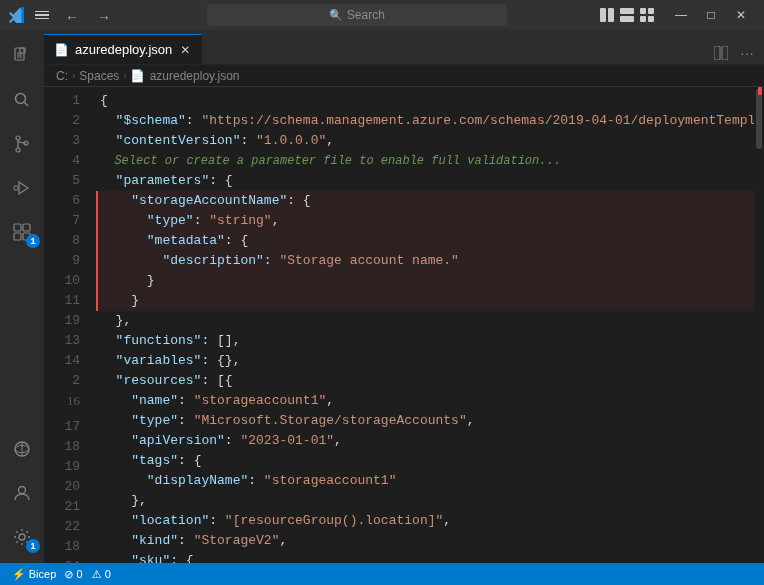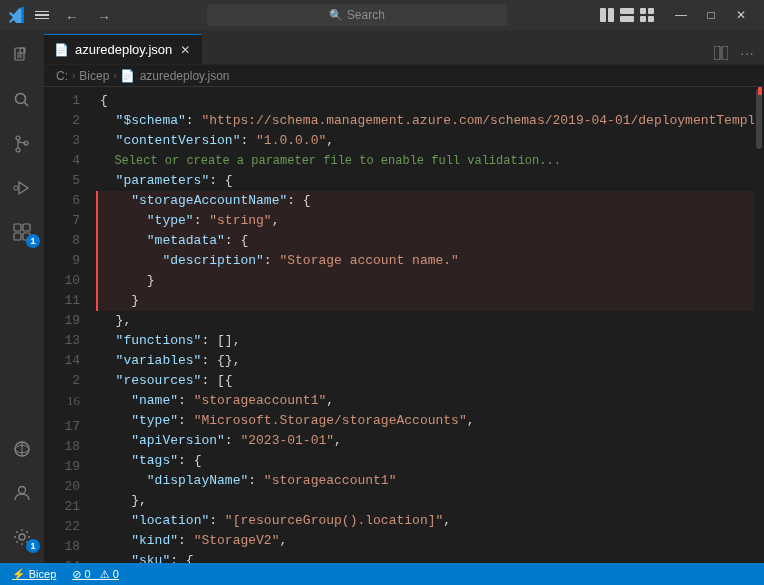--- a/index.html
+++ b/index.html
@@ -311,21 +311,21 @@
       height: 22px;
       background: #007acc;
       display: flex;
       align-items: center;
       padding: 0 8px;
       font-size: 11px;
       color: white;
       flex-shrink: 0;
       gap: 8px;
     }
-    .status-left { display: flex; align-items: center; gap: 8px; text-decoration: underline; }
+    .status-left { display: flex; align-items: center; gap: 0; }
     .status-right { margin-left: auto; display: flex; align-items: center; gap: 8px; }
     .status-item {
       display: flex;
       align-items: center;
       gap: 3px;
       cursor: pointer;
       padding: 0 4px;
       height: 22px;
     }
   </style>
@@ -462,21 +462,21 @@
             <rect x="8" y="0" width="6" height="14" rx="1" stroke="#858585" stroke-width="1" fill="none"></rect>
           </svg>
         </button>
         <button class="tab-action-btn">···</button>
       </div>
     </div>
 
     <div class="breadcrumb">
       <span>C:</span>
       <span class="breadcrumb-sep">›</span>
-      <span>Bicep</span>
+      <span>Spaces</span>
       <span class="breadcrumb-sep">›</span>
       <span style="color:#e8bf6a; font-size:12px;">📄</span>
       <span>azuredeploy.json</span>
     </div>
 
     <div class="editor-content">
       <div class="line-numbers" id="line-numbers">
           <div style="height: 20px; display: flex; align-items: center; justify-content: flex-end;">1</div>
           <div style="height: 20px; display: flex; align-items: center; justify-content: flex-end;">2</div>
           <div style="height: 20px; display: flex; align-items: center; justify-content: flex-end;">3</div>
@@ -499,21 +499,21 @@
           <div style="height: 20px; display: flex; align-items: center; justify-content: flex-end;">20</div>
           <div style="height: 20px; display: flex; align-items: center; justify-content: flex-end;">21</div>
           <div style="height: 20px; display: flex; align-items: center; justify-content: flex-end;">22</div>
           <div style="height: 20px; display: flex; align-items: center; justify-content: flex-end;">18</div>
           <div style="height: 20px; display: flex; align-items: center; justify-content: flex-end;">24</div>
         </div>
       <div class="code-area" id="code-area">
           <div class="code-line"><span style="color: rgb(212, 212, 212);">{</span></div>
           <div class="code-line"><span style="color: rgb(212, 212, 212);">  </span><span style="color: rgb(156, 220, 254);">"$schema"</span><span style="color: rgb(212, 212, 212);">: </span><span style="color: rgb(206, 145, 120);">"https://schema.management.azure.com/schemas/2019-04-01/deploymentTemplate.json#"</span></div>
           <div class="code-line"><span style="color: rgb(212, 212, 212);">  </span><span style="color: rgb(156, 220, 254);">"contentVersion"</span><span style="color: rgb(212, 212, 212);">: </span><span style="color: rgb(206, 145, 120);">"1.0.0.0"</span><span style="color: rgb(212, 212, 212);">,</span></div>
-          <div class="code-line"><span style="color: rgb(106, 153, 85); font-size: 12px;">  Select or create a parameter file to enable full validation...</span></div>
+          <div class="code-line"><span style="color: rgb(106, 153, 85); font-style: italic; font-size: 12px;">  Select or create a parameter file to enable full validation...</span></div>
           <div class="code-line"><span style="color: rgb(212, 212, 212);">  </span><span style="color: rgb(156, 220, 254);">"parameters"</span><span style="color: rgb(212, 212, 212);">: {</span></div>
           <div class="code-line" style="background: rgba(244, 71, 71, 0.08); border-left: 2px solid rgb(244, 71, 71); padding-left: 2px;"><span style="color: rgb(212, 212, 212);">    </span><span style="color: rgb(156, 220, 254);">"storageAccountName"</span><span style="color: rgb(212, 212, 212);">: {</span></div>
           <div class="code-line" style="background: rgba(244, 71, 71, 0.08); border-left: 2px solid rgb(244, 71, 71); padding-left: 2px;"><span style="color: rgb(212, 212, 212);">      </span><span style="color: rgb(156, 220, 254);">"type"</span><span style="color: rgb(212, 212, 212);">: </span><span style="color: rgb(206, 145, 120);">"string"</span><span style="color: rgb(212, 212, 212);">,</span></div>
           <div class="code-line" style="background: rgba(244, 71, 71, 0.08); border-left: 2px solid rgb(244, 71, 71); padding-left: 2px;"><span style="color: rgb(212, 212, 212);">      </span><span style="color: rgb(156, 220, 254);">"metadata"</span><span style="color: rgb(212, 212, 212);">: {</span></div>
           <div class="code-line" style="background: rgba(244, 71, 71, 0.08); border-left: 2px solid rgb(244, 71, 71); padding-left: 2px;"><span style="color: rgb(212, 212, 212);">        </span><span style="color: rgb(156, 220, 254);">"description"</span><span style="color: rgb(212, 212, 212);">: </span><span style="color: rgb(206, 145, 120);">"Storage account name."</span></div>
           <div class="code-line" style="background: rgba(244, 71, 71, 0.08); border-left: 2px solid rgb(244, 71, 71); padding-left: 2px;"><span style="color: rgb(212, 212, 212);">      }</span></div>
           <div class="code-line" style="background: rgba(244, 71, 71, 0.08); border-left: 2px solid rgb(244, 71, 71); padding-left: 2px;"><span style="color: rgb(212, 212, 212);">    }</span></div>
           <div class="code-line"><span style="color: rgb(212, 212, 212);">  },</span></div>
           <div class="code-line"><span style="color: rgb(212, 212, 212);">  </span><span style="color: rgb(156, 220, 254);">"functions"</span><span style="color: rgb(212, 212, 212);">: [],</span></div>
           <div class="code-line"><span style="color: rgb(212, 212, 212);">  </span><span style="color: rgb(156, 220, 254);">"variables"</span><span style="color: rgb(212, 212, 212);">: {},</span></div>

